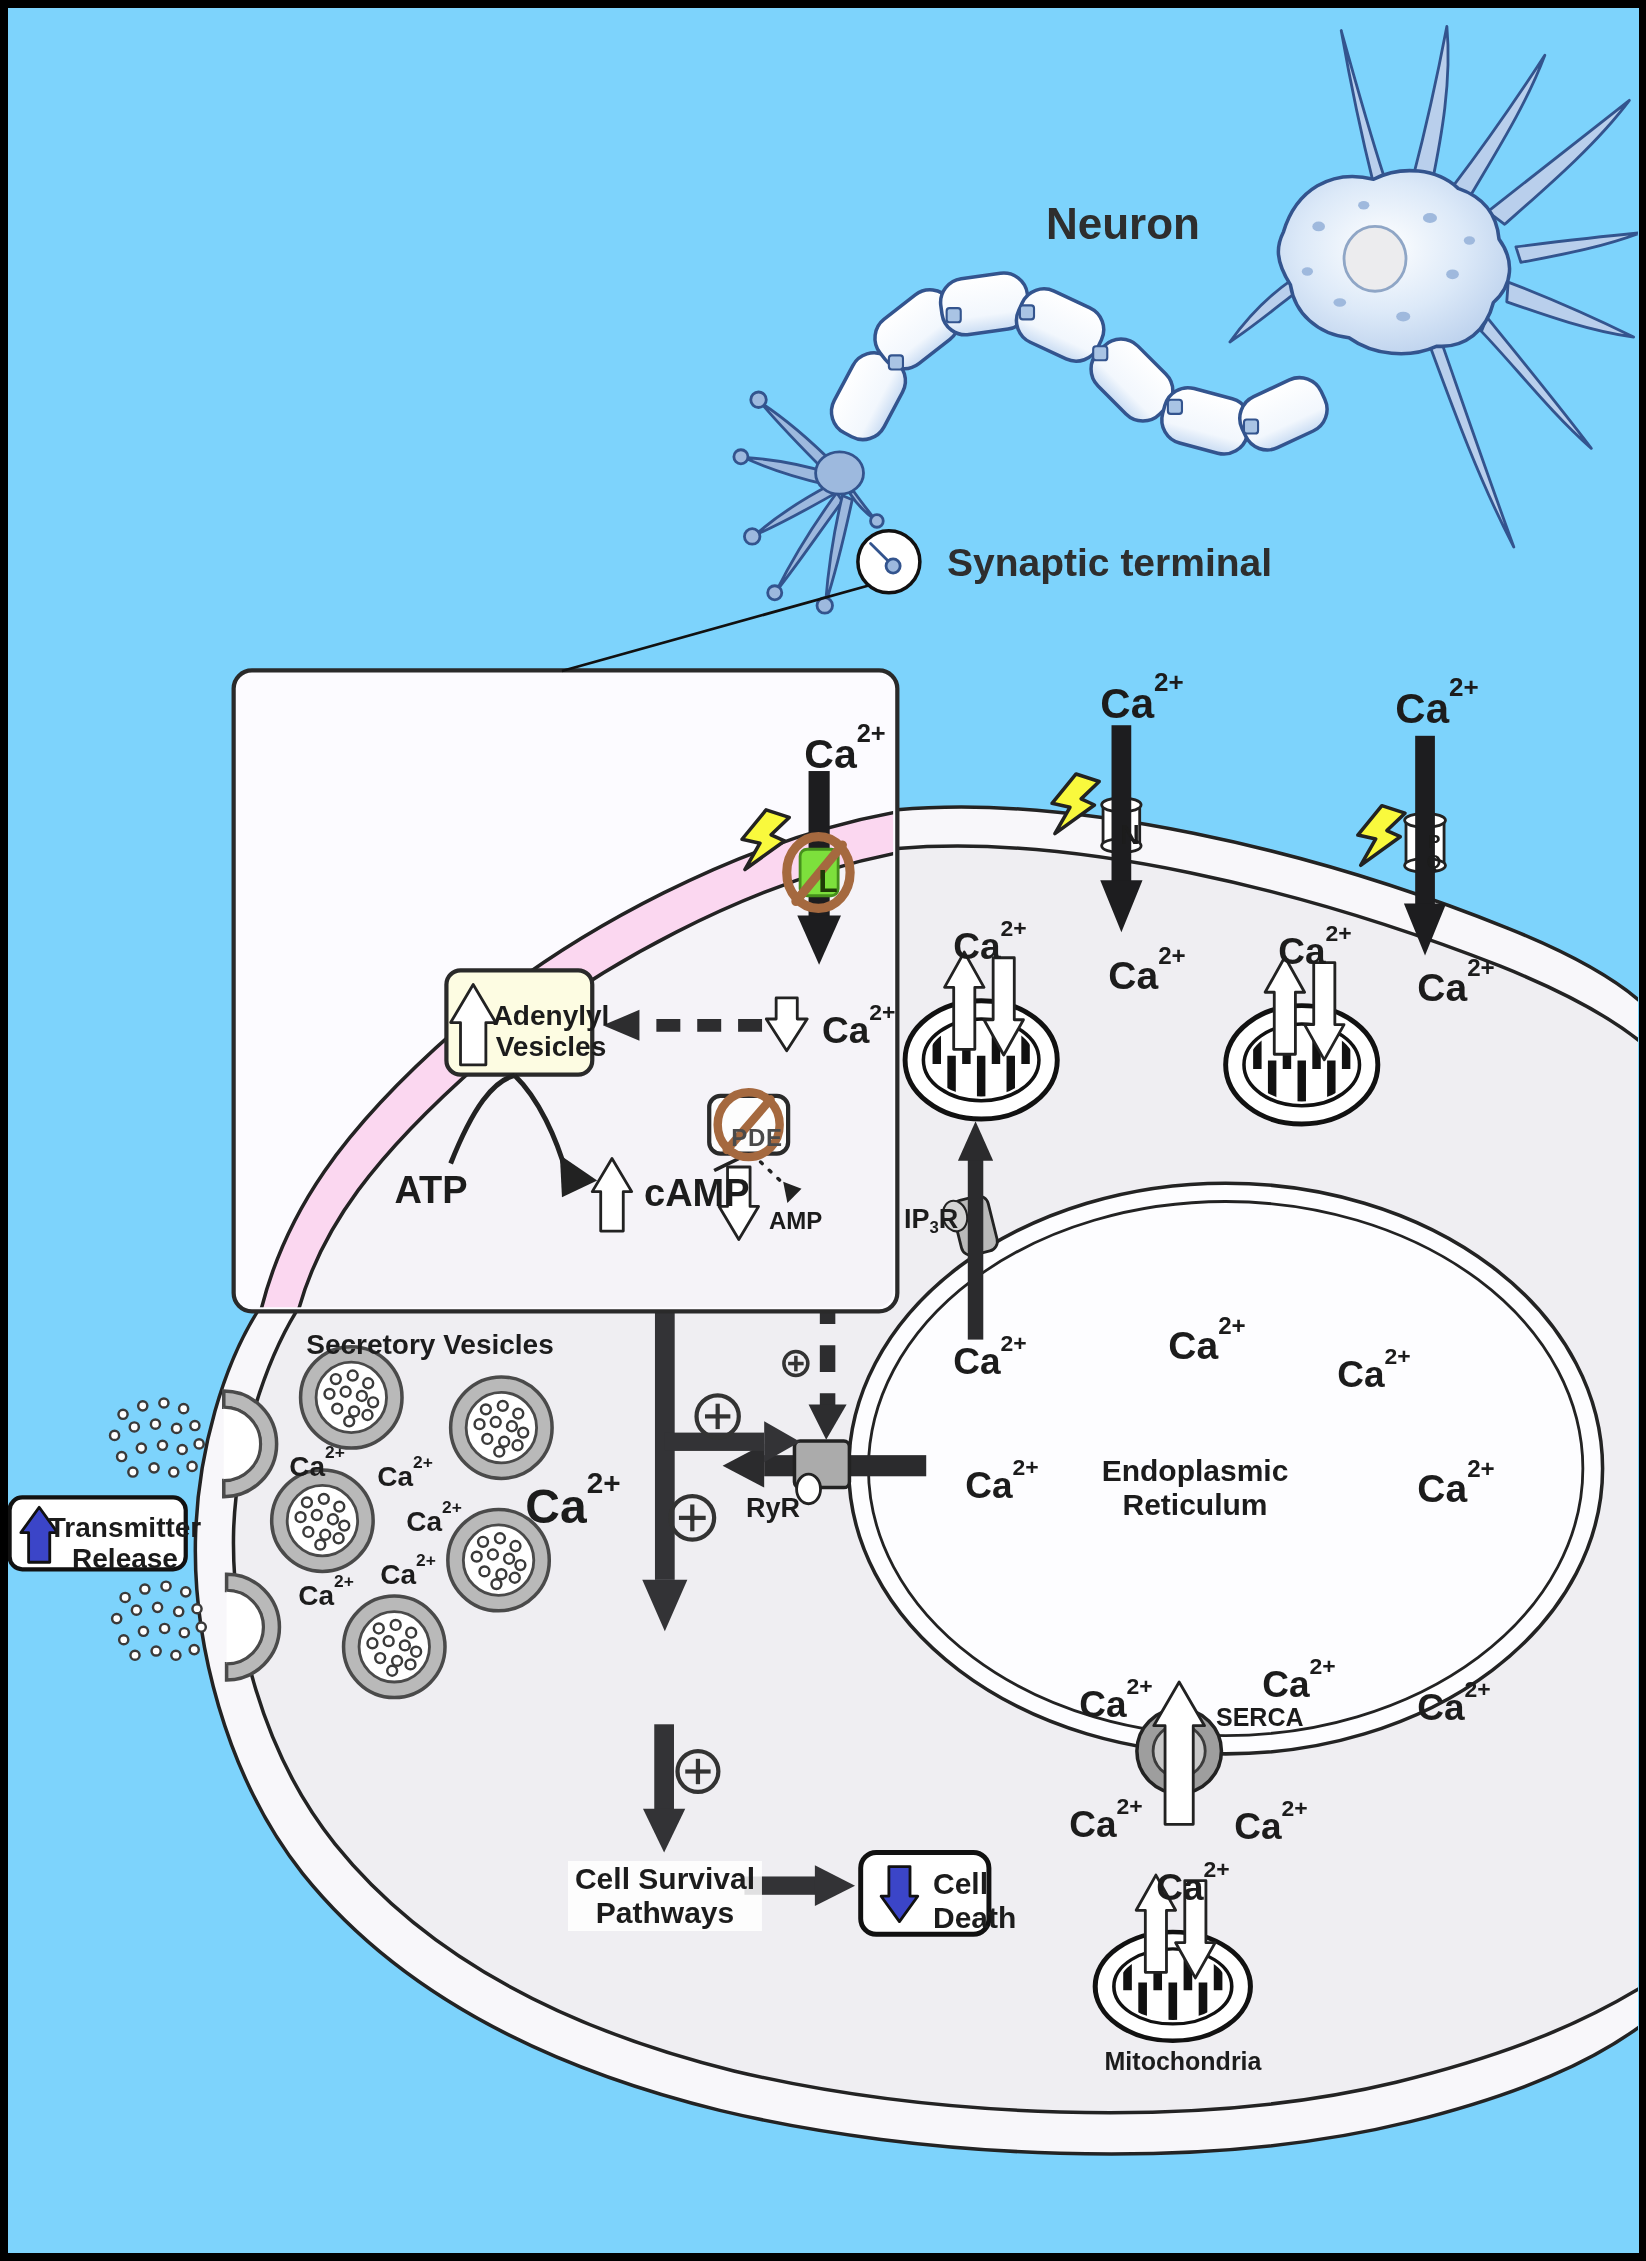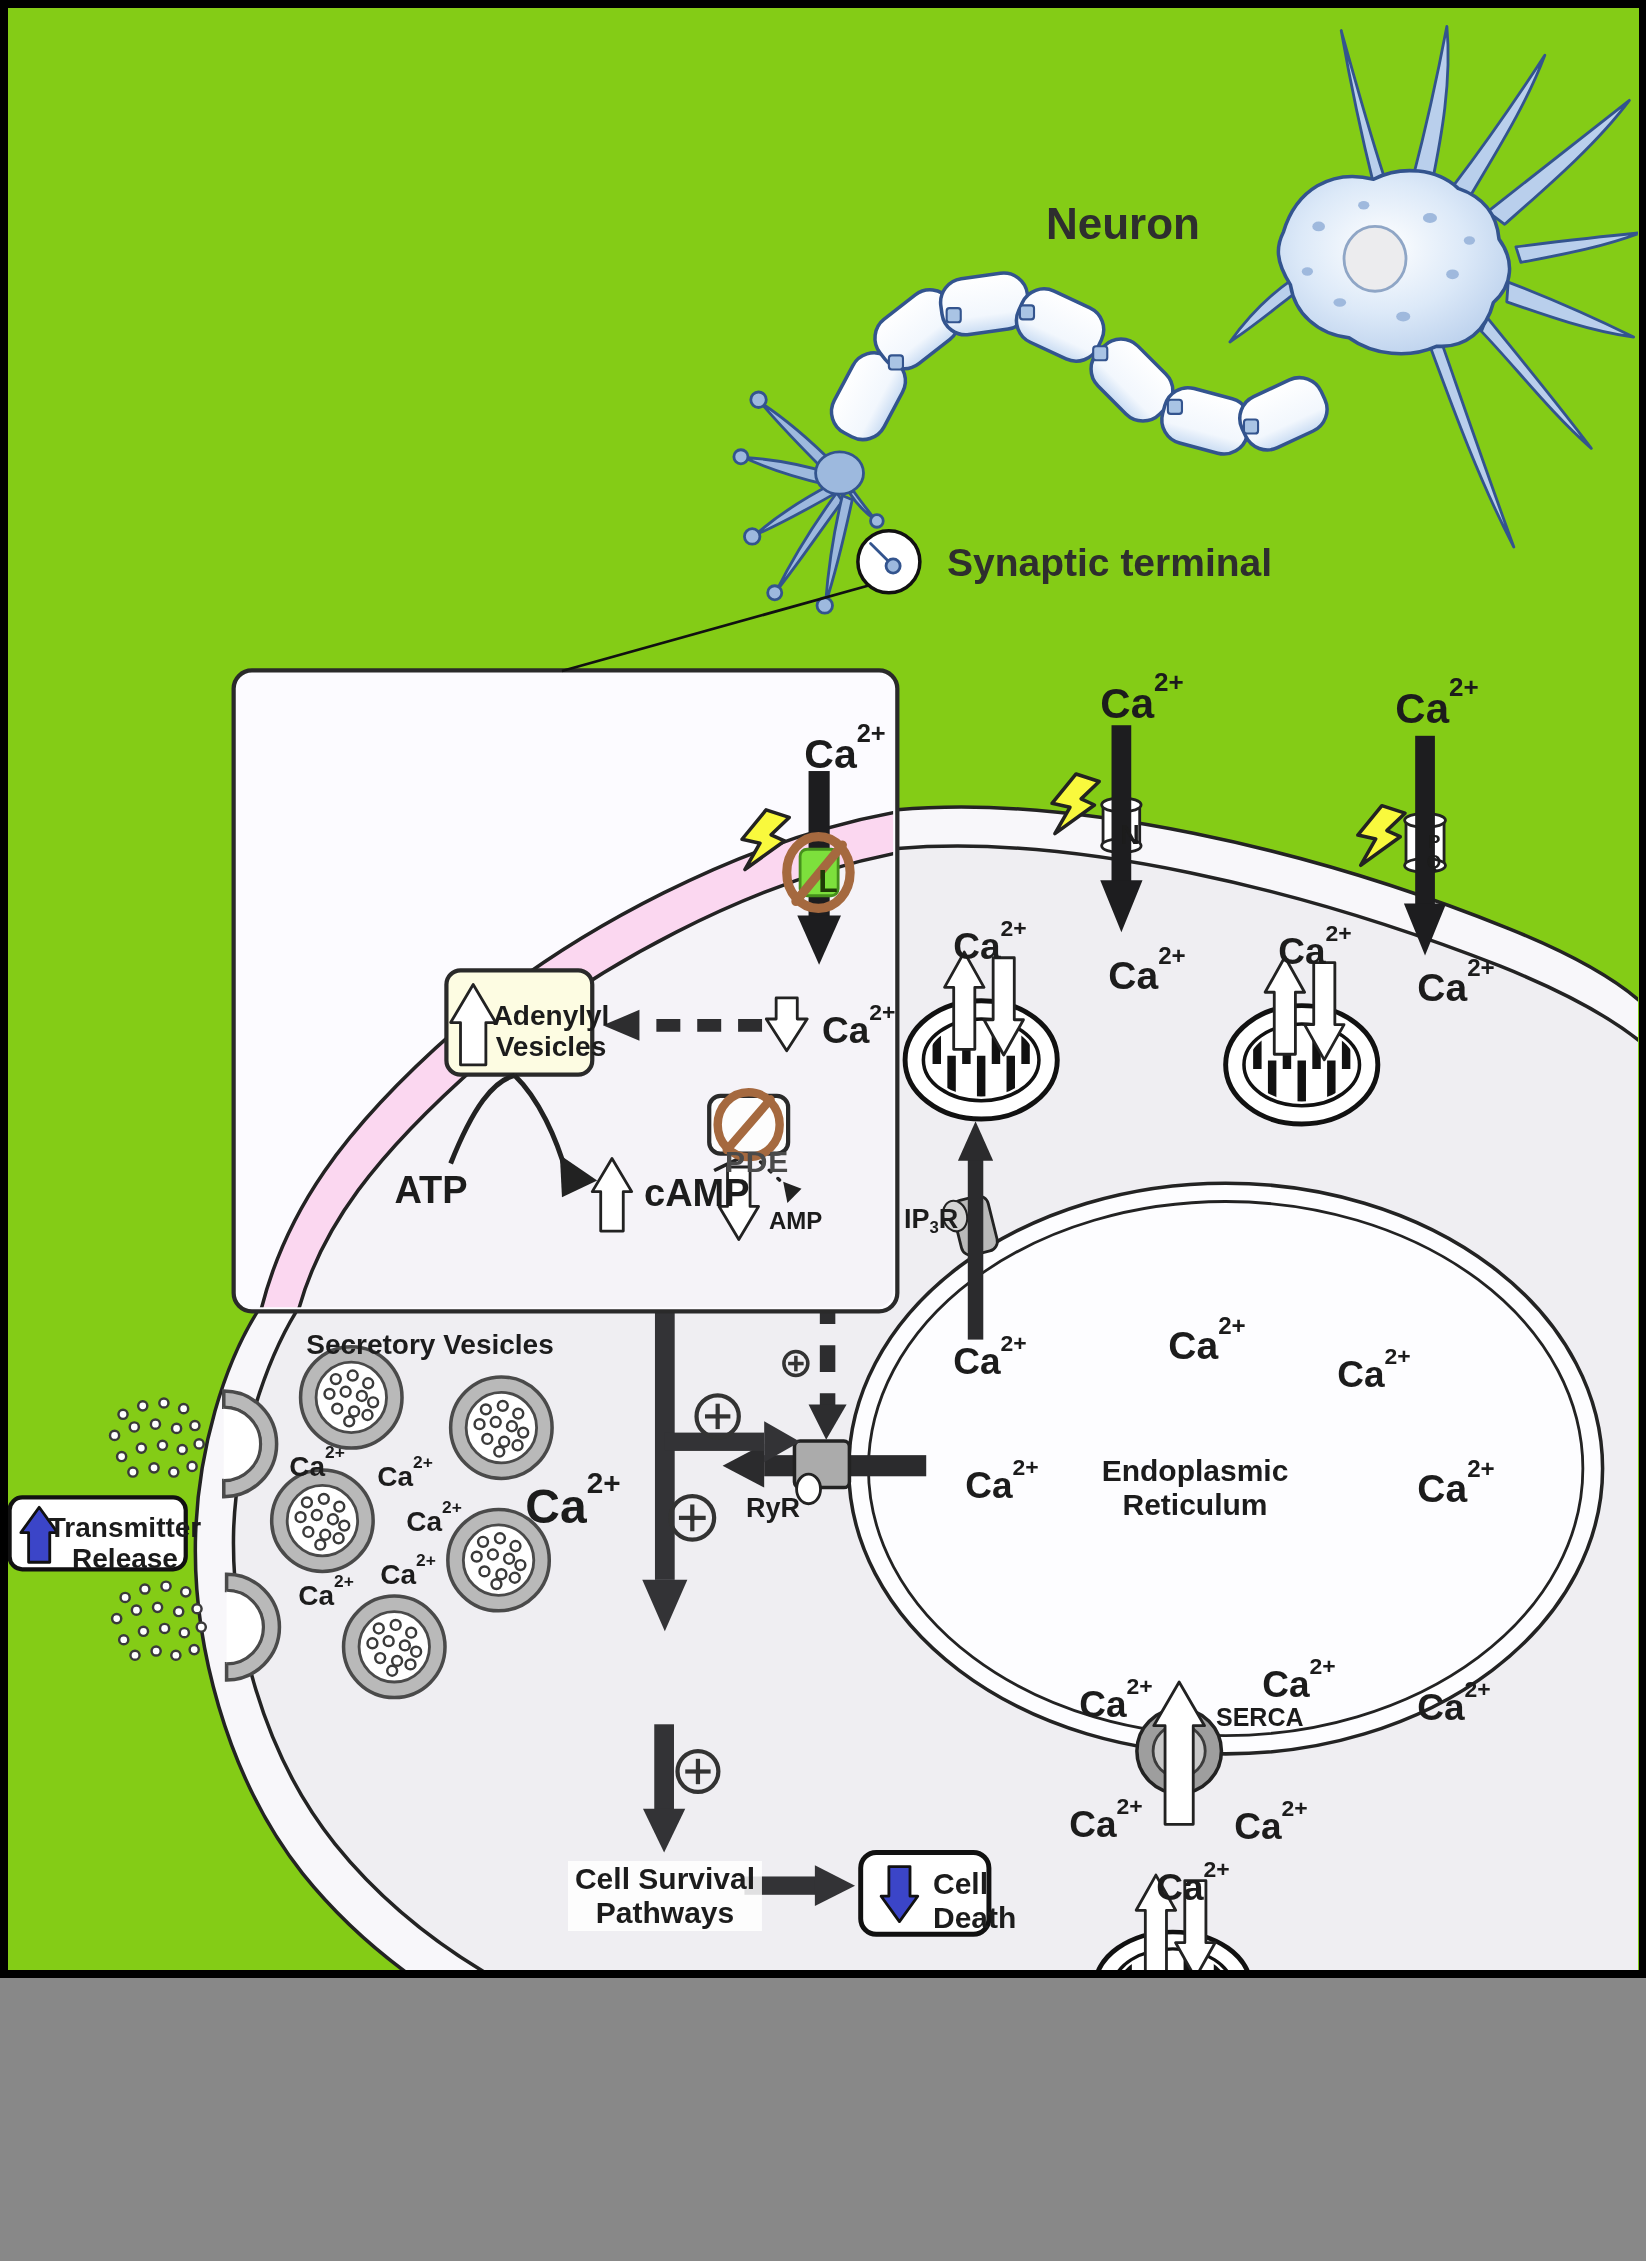--- a/index.html
+++ b/index.html
@@ -1,16 +1,16 @@
 <!DOCTYPE html>
 <html style="font-size:11.3px"><head>
 <meta charset="utf-8">
 <style>
   html,body{margin:0;padding:0;background:#888;}
-  #canvas{position:relative;width:1647px;height:1978px;background:#84cc16;border:8.5px solid #000;box-sizing:border-box;overflow:hidden;font-family:"Liberation Sans",sans-serif;}
+  #canvas{position:relative;width:1647px;height:2261px;background:#7dd3fc;border:8.5px solid #000;box-sizing:border-box;overflow:hidden;font-family:"Liberation Sans",sans-serif;}
   #diagram-svg{position:absolute;left:0;top:0;width:1630px;height:2244px;}
   .lbl{position:absolute;font-weight:bold;color:#1c1c1c;white-space:nowrap;transform:translate(-50%,-50%);text-align:center;line-height:1.12;}
   .la{transform:translate(0,-50%);text-align:left;}
   .ra{transform:translate(-100%,-50%);text-align:right;}
   .ca sup,.supt{font-size:62%;position:relative;top:-0.45em;letter-spacing:0;}
   .ca sub,.subt{font-size:62%;position:relative;top:0.28em;}
   .whitebg{background:rgba(255,255,255,.85);padding:1.4px 7px;}
 </style>
 </head>
 <body>
@@ -366,21 +366,21 @@
 <div class="lbl ca" style="left:400px;top:1567px;font-size:28px;"><span>Ca</span><sup>2+</sup></div>
 <div class="lbl ca" style="left:318px;top:1588px;font-size:28px;"><span>Ca</span><sup>2+</sup></div>
 <div class="lbl ca" style="left:565px;top:1498px;font-size:48px;"><span>Ca</span><sup>2+</sup></div>
 
 <div class="lbl" style="left:543px;top:1023px;font-size:28px;">
   <span>Adenylyl</span><br><span>Vesicles</span>
 </div>
 <div class="lbl" style="left:423px;top:1182px;font-size:38px;">ATP</div>
 <div class="lbl la" style="left:636px;top:1185px;font-size:38px;">cAMP</div>
 <div class="lbl la" style="left:761px;top:1213px;font-size:24px;">AMP</div>
-<div class="lbl" style="left:749px;top:1154px;font-size:30px;color:#4a4a4a;letter-spacing:0.7px;">PDE</div>
+<div class="lbl" style="left:749px;top:1130px;font-size:24px;color:#4a4a4a;letter-spacing:0.7px;">PDE</div>
 
 <div class="lbl" style="left:820px;top:874px;font-size:32px;color:#1e3b07;">L</div>
 <div class="lbl" style="left:1122px;top:827px;font-size:27px;">N</div>
 <div class="lbl" style="left:1426px;top:844px;font-size:19px;line-height:1.05;">
   <span>P</span><br><span>Q</span>
 </div>
 <div class="lbl la" style="left:896px;top:1211px;font-size:27px;">
   <span>IP</span><span class="subt">3</span><span>R</span>
 </div>
 <div class="lbl" style="left:765px;top:1500px;font-size:27px;">RyR</div>

